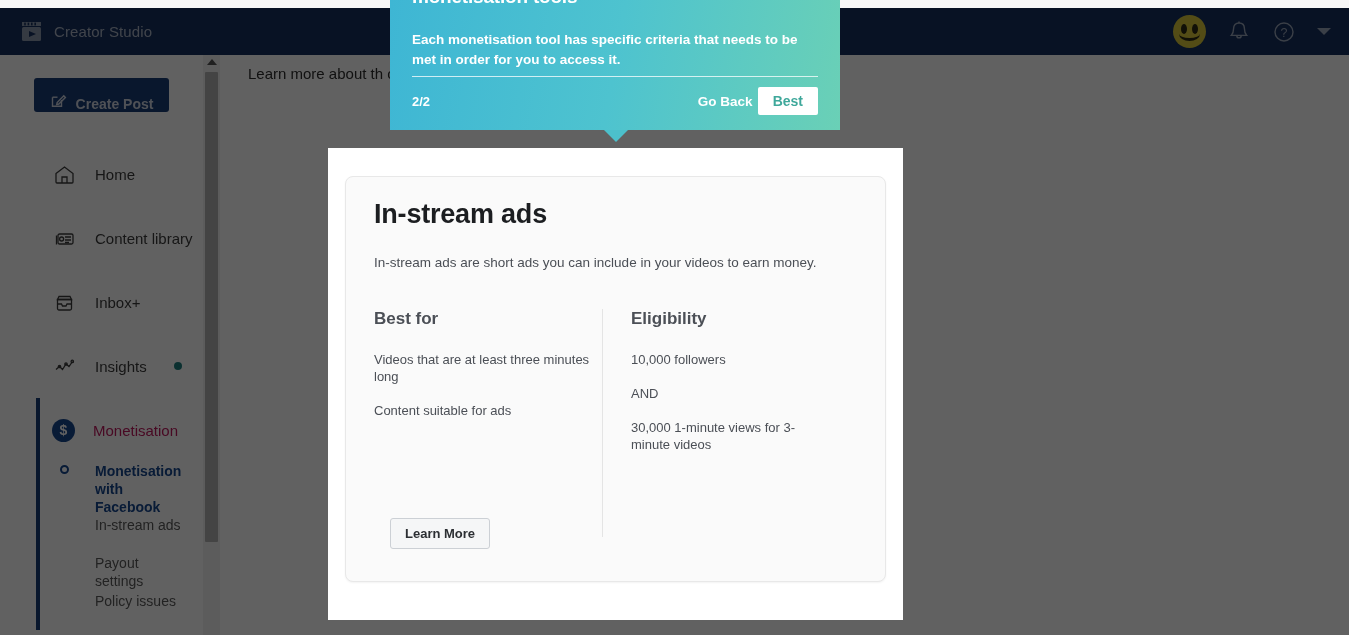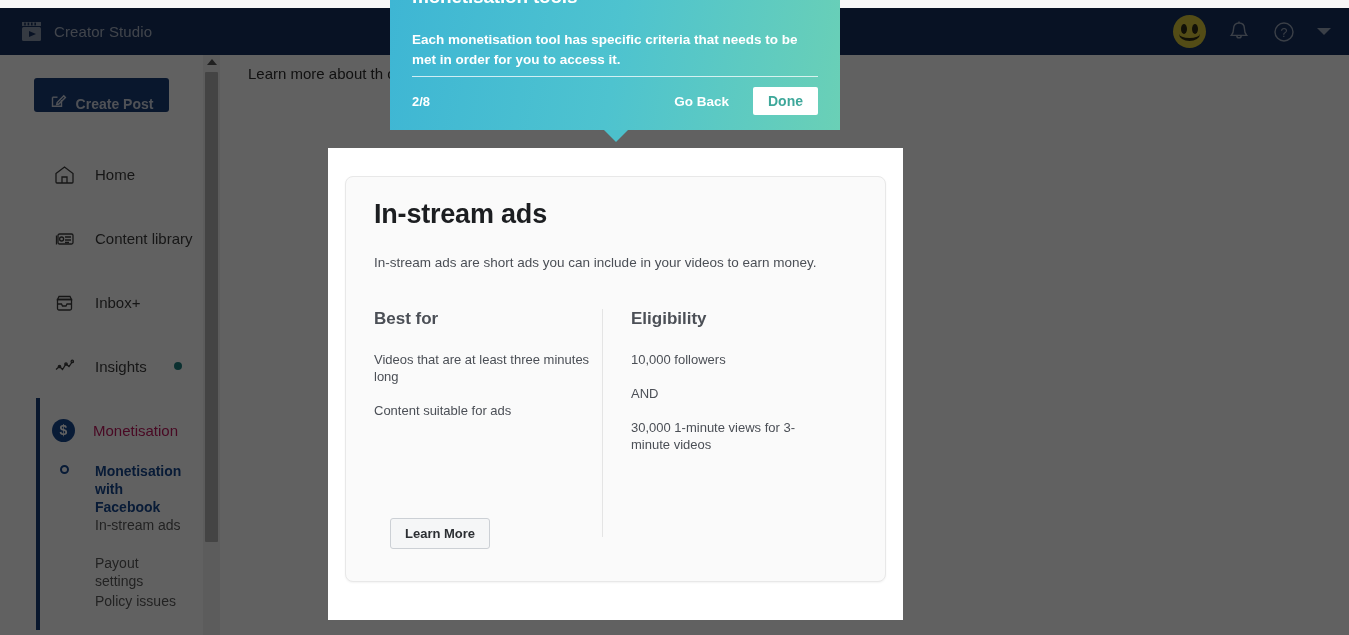--- a/index.html
+++ b/index.html
@@ -155,21 +155,21 @@
     font-size:13.5px; font-weight:bold; color:#ffffff; line-height:20px;
   }
   .tip-rule {
     position:absolute; left:22px; top:76px; width:406px; height:1px; background:rgba(255,255,255,.75);
   }
   .tip-foot {
     position:absolute; left:22px; top:86px; width:406px; height:30px;
     display:flex; align-items:center;
   }
   .tip-count { font-size:13px; font-weight:bold; color:#ffffff; }
-  .tip-actions { margin-left:auto; display:flex; align-items:center; gap:24px; }
+  .tip-actions { margin-left:auto; display:flex; align-items:center; gap:5px; }
   .go-back { font-size:13.5px; font-weight:bold; color:#ffffff; cursor:pointer; }
   .done-btn {
     background:#ffffff; color:#3fa89b; font-size:14px; font-weight:bold;
     padding:6px 15px; border:none; border-radius:2px; cursor:pointer;
     font-family:"Liberation Sans", sans-serif;
   }
   .tip-arrow {
     position:absolute; left:604px; top:130px; width:0; height:0;
     border-left:12px solid transparent; border-right:12px solid transparent;
     border-top:12px solid #4cc0cb;
@@ -355,22 +355,22 @@
 
       <div class="learn-more">Learn More</div>
     </div>
   </div>
 
   <div class="tip">
     <div class="tip-title">monetisation tools</div>
     <div class="tip-body">Each monetisation tool has specific criteria that needs to be met in order for you to access it.</div>
     <div class="tip-rule"></div>
     <div class="tip-foot">
-      <span class="tip-count">2/8</span>
+      <span class="tip-count">2/2</span>
       <span class="tip-actions">
         <span class="go-back">Go Back</span>
-        <button class="done-btn">Done</button>
+        <button class="done-btn">Best</button>
       </span>
     </div>
   </div>
   <div class="tip-arrow"></div>
 
 </div>
 
 </body></html>

